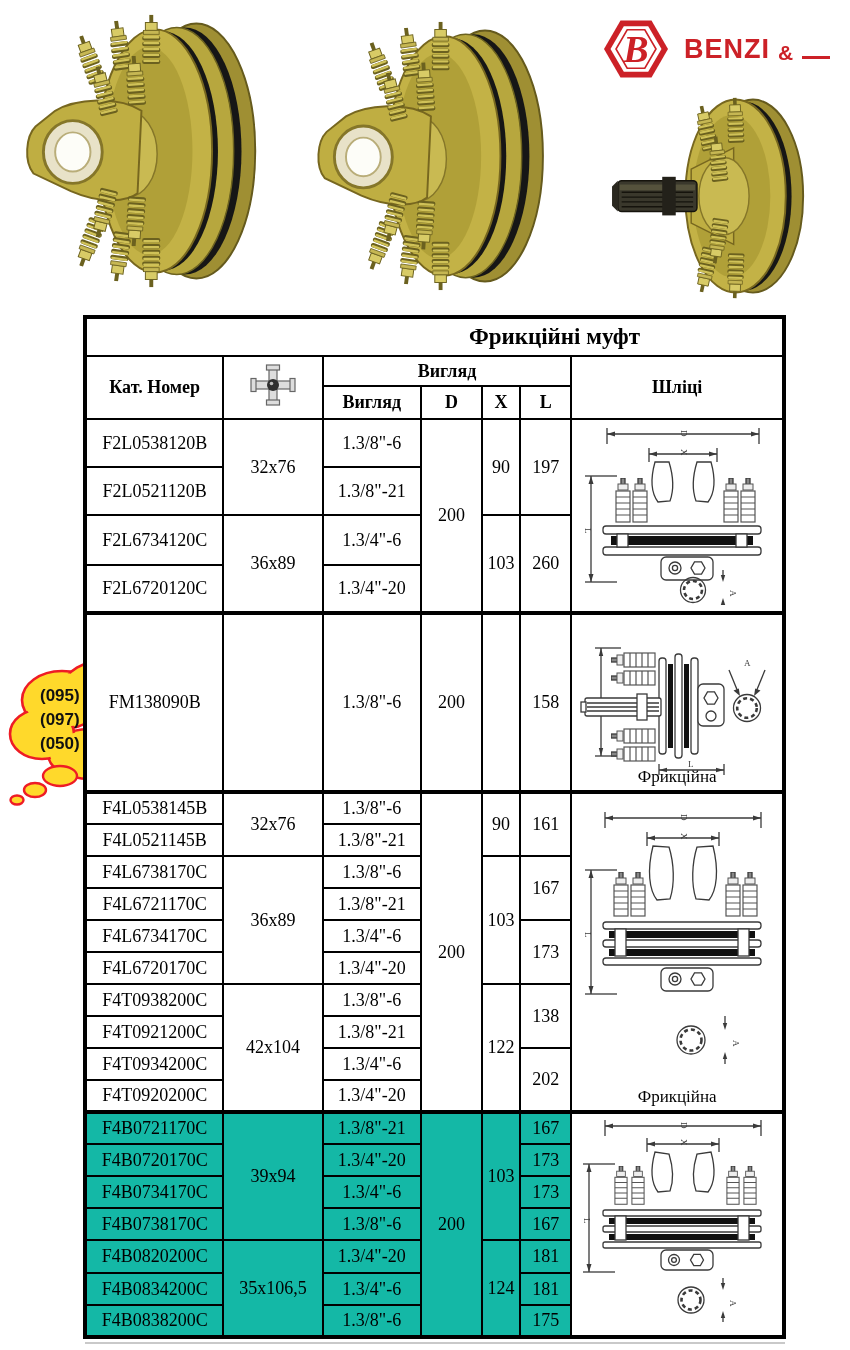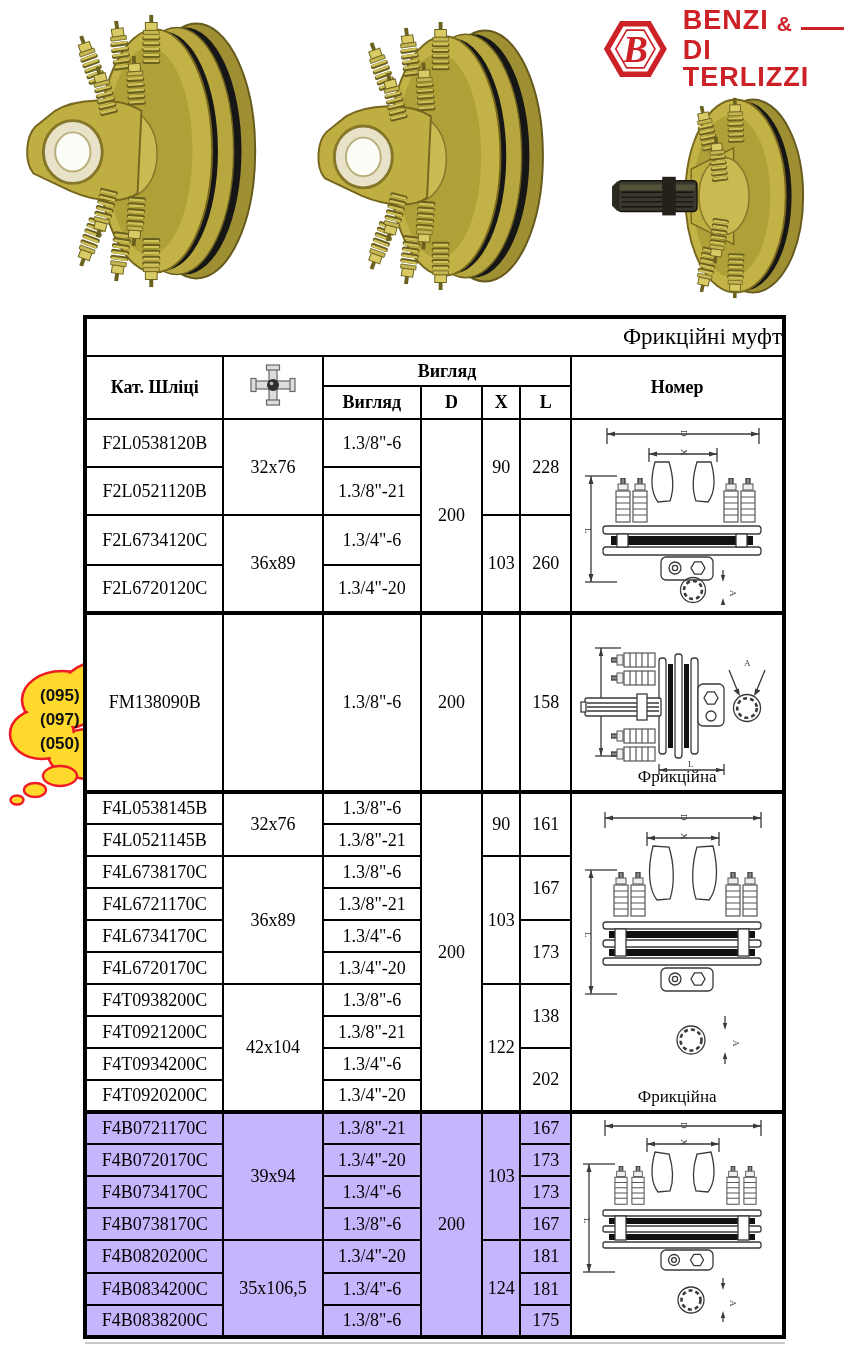--- a/index.html
+++ b/index.html
@@ -18,27 +18,27 @@
   
   .bubble-wrap{left:0px;top:654px;width:246px;height:156px;}
   .bubble-text{left:40px;top:684px;width:190px;font-family:"Liberation Sans",sans-serif;
     font-weight:bold;font-size:17px;line-height:24px;color:#111;}
   
   table.spec{position:absolute;left:83px;top:315px;width:703px;border-collapse:collapse;table-layout:fixed;
     border:4px solid #000;}
   table.spec td{border:2px solid #000;padding:0;text-align:center;vertical-align:middle;
     font-size:18px;overflow:hidden;white-space:nowrap;background:#fff;}
   td.title-cell{border-bottom:3px solid #000;height:36px;}
-  .title-inner{margin-left:240px;text-align:right;font-weight:normal;font-size:23px;}
+  .title-inner{margin-left:240px;text-align:center;font-weight:bold;font-size:23px;}
   td.hd{font-weight:bold;}
   td.bb3{border-bottom:3px solid #000;}
   td.cat{text-align:left;padding-left:7px;font-size:17px;}
   td.topalign{vertical-align:top;padding-top:14px;}
   tr.sep td{border-top:4px solid #000;}
-  tr.yl td{background:#c4b5fd;}
+  tr.yl td{background:#14b8a6;}
   td.imgcell{border-left:3px solid #000;background:#fff !important;position:relative;vertical-align:top;padding-top:2px;}
   .cap{position:absolute;left:0;right:0;bottom:3px;text-align:center;font-size:17px;background:transparent;}
   svg text.dim{font-family:"Liberation Serif",serif;font-size:9px;fill:#3a3a3a;stroke:none;}
   .shadowline{left:85px;top:1342px;width:700px;height:2px;background:#c9c9c9;}
 </style>
 </head>
 <body>
 
 <svg width="0" height="0" style="position:absolute" aria-hidden="true">
   <defs>
@@ -115,21 +115,20 @@
     <polygon points="63.5,36 50.2,13.2 25.8,13.2 12.5,36 25.8,58.8 50.2,58.8" fill="#ffffff"></polygon>
     <polygon points="58,36 46.8,16.8 29.2,16.8 18,36 29.2,55.2 46.8,55.2" fill="#ffffff" stroke="#cc2127" stroke-width="1.6"></polygon>
     <text x="38" y="49" text-anchor="middle" font-family="Liberation Serif, serif" font-style="italic" font-weight="bold" font-size="38" fill="#cc2127">B</text>
   </svg>
   <div class="logo-text">
     <div class="logo-l1">
       <span>BENZI</span>
       <span class="logo-amp">&amp;</span>
       <span class="logo-rule"></span>
     </div>
-    <div class="logo-l2">DI TERLIZZI</div>
   </div>
 </div>
 
 <svg class="abs bubble-wrap" viewBox="0 0 246 156">
   <g fill="#ffd92b" stroke="#ee1c25" stroke-width="2.6">
     <ellipse cx="62" cy="46" rx="40" ry="29"></ellipse>
       <ellipse cx="108" cy="32" rx="44" ry="26"></ellipse>
     <ellipse cx="156" cy="38" rx="42" ry="26"></ellipse>
       <ellipse cx="200" cy="62" rx="36" ry="27"></ellipse>
     <ellipse cx="188" cy="92" rx="40" ry="25"></ellipse>
@@ -169,52 +168,52 @@
       <col style="width:51px">
       <col style="width:212px">
   </colgroup>
   <tbody>
       <tr style="height:36px">
     <td colspan="7" class="title-cell">
       <div class="title-inner">Фрикційні муфт</div>
     </td>
   </tr>
   <tr style="height:30px">
-    <td rowspan="2" class="hd bb3">Кат. Шліці</td>
+    <td rowspan="2" class="hd bb3">Кат. Номер</td>
     <td rowspan="2" class="bb3">
       <svg width="46" height="42" viewBox="0 0 46 42">
         <g fill="#ddd" stroke="#666" stroke-width="1.2">
           <rect x="19" y="3" width="8" height="36"></rect>
               <rect x="3" y="17" width="40" height="8"></rect>
           <rect x="16.5" y="1" width="13" height="5"></rect>
               <rect x="16.5" y="36" width="13" height="5"></rect>
           <rect x="1" y="14.5" width="5" height="13"></rect>
               <rect x="40" y="14.5" width="5" height="13"></rect>
         </g>
         <circle cx="23" cy="21" r="6" fill="#2e2e2e"></circle>
             <circle cx="21.5" cy="19.5" r="1.8" fill="#bbb"></circle>
       </svg>
     </td>
     <td colspan="4" class="hd">Вигляд</td>
-    <td rowspan="2" class="hd bb3 imgcell" style="vertical-align:middle">Номер</td>
+    <td rowspan="2" class="hd bb3 imgcell" style="vertical-align:middle">Шліці</td>
   </tr>
   <tr style="height:33px">
     <td class="hd bb3">Вигляд</td>
     <td class="hd bb3">D</td>
     <td class="hd bb3">X</td>
     <td class="hd bb3">L</td>
   </tr>
 
   <tr style="height:48px">
     <td class="cat">F2L0538120B</td>
     <td rowspan="2">32x76</td>
     <td>1.3/8"-6</td>
     <td rowspan="4">200</td>
     <td rowspan="2">90</td>
-    <td rowspan="2">228</td>
+    <td rowspan="2">197</td>
     <td rowspan="4" class="imgcell">
       <svg width="200" height="186" viewBox="0 0 200 186" fill="none" stroke="#3a3a3a" stroke-width="1.3">
         <line x1="30" y1="14" x2="182" y2="14"></line>
             <line x1="30" y1="8" x2="30" y2="24"></line>
             <line x1="182" y1="8" x2="182" y2="24"></line>
         <polygon points="30,14 38,11.5 38,16.5" fill="#3a3a3a" stroke="none"></polygon>
             <polygon points="182,14 174,11.5 174,16.5" fill="#3a3a3a" stroke="none"></polygon>
         <text class="dim" x="104" y="10" transform="rotate(90 104 10)">D</text>
         <line x1="72" y1="34" x2="140" y2="34"></line>
             <line x1="72" y1="28" x2="72" y2="42"></line>

